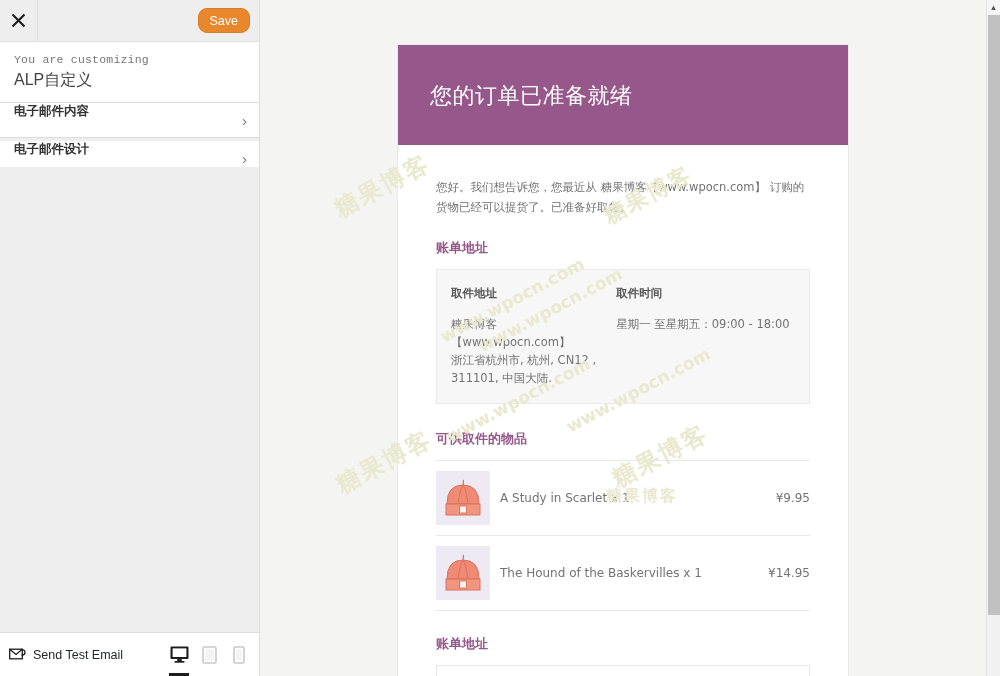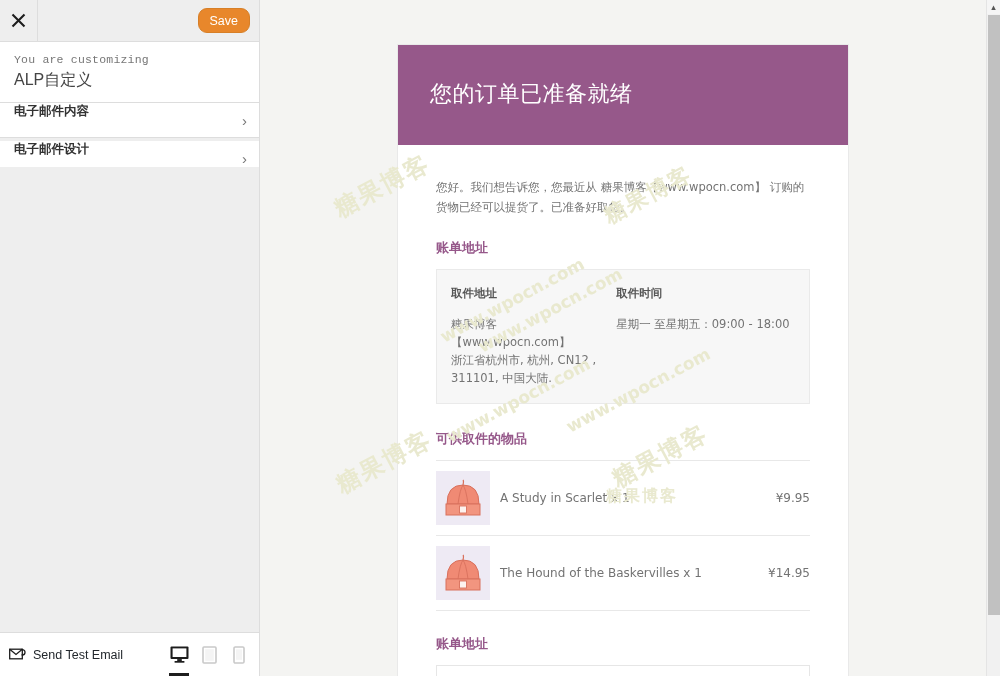--- a/index.html
+++ b/index.html
@@ -215,21 +215,21 @@
     background: #96588a;
     padding: 36px 32px 34px 32px;
     box-sizing: border-box;
   }
   .email-header h1 {
     margin: 0;
     font-size: 22px;
     font-weight: normal;
     color: #ffffff;
     line-height: 30px;
-    font-family: Liberation Mono, monospace;
+    font-family: Liberation Sans, sans-serif;
     letter-spacing: 0.5px;
   }
   .email-body {
     padding: 32px 38px 0 38px;
     box-sizing: border-box;
   }
   .intro {
     font-size: 11.5px;
     color: #737373;
     line-height: 20px;

